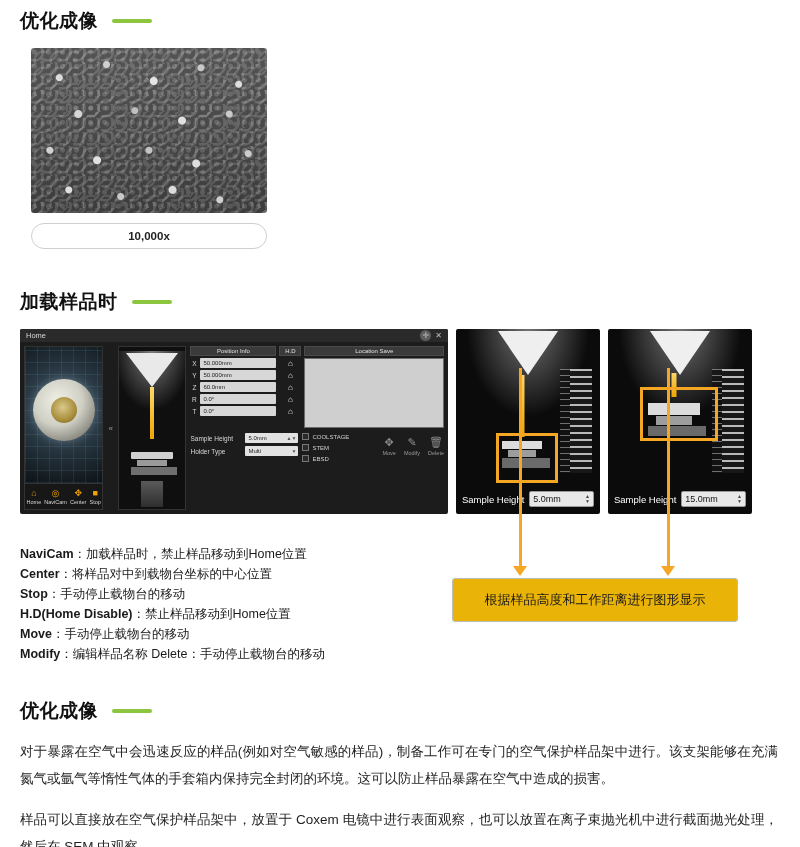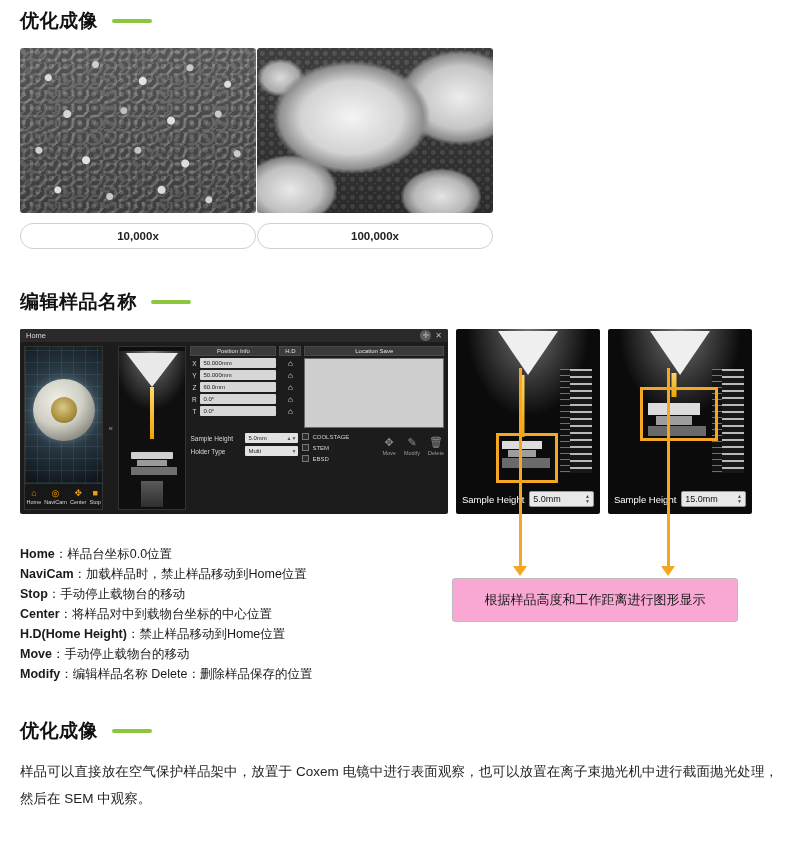--- a/index.html
+++ b/index.html
@@ -20,21 +20,21 @@
   .sec-head .title {
     font-size: 19px; font-weight: bold; color: #111; letter-spacing: .5px;
   }
   .sec-head .rule {
     width: 40px; height: 4px; background: #8cc63f; border-radius: 2px;
     display: inline-block;
   }
 
   
   #sec-imaging { padding-top: 8px; }
-  .img-row { display: flex; gap: 1px; padding: 0 20px; }
+  .img-row { display: flex; gap: 10px; padding: 0 31px; }
   .img-cell { width: 236px; }
   .sem-img {
     width: 236px; height: 165px; border-radius: 3px; overflow: hidden;
     position: relative; background: #4a4a4a;
   }
   .cap {
     margin-top: 10px; height: 26px; border: 1px solid #cfcfcf; border-radius: 13px;
     display: flex; align-items: center; justify-content: center;
     font-size: 11.5px; font-weight: bold; color: #222; background: #fff;
   }
@@ -286,21 +286,21 @@
   
   .arrow { position: absolute; }
   .arrow .shaft { width: 3px; background: #f5a623; margin: 0 auto; }
   .arrow .head {
     width: 0; height: 0; margin: 0 auto;
     border-left: 7px solid transparent; border-right: 7px solid transparent;
     border-top: 10px solid #f5a623;
   }
   .callout {
     position: absolute; left: 452px; top: 578px; width: 286px; height: 44px;
-    border: 1px solid #bdbdbd; border-radius: 3px; background: #f9a8d4;
+    border: 1px solid #bdbdbd; border-radius: 3px; background: #eab308;
     display: flex; align-items: center; justify-content: center;
     font-size: 13px; color: #1a1a1a;
   }
 
   
   .legend { padding: 14px 0 0 20px; }
   .legend li {
     list-style: none; font-size: 12.5px; line-height: 20px; color: #1a1a1a;
   }
   .legend .k { font-weight: bold; }
@@ -321,30 +321,26 @@
   <section id="sec-imaging">
     <div class="sec-head">
       <span class="title">优化成像</span>
       <span class="rule"></span>
     </div>
     <div class="img-row">
       <div class="img-cell">
         <div class="sem-img tex-a"></div>
         <div class="cap">10,000x</div>
       </div>
-      <div class="img-cell">
-        <div class="sem-img tex-c"></div>
-        <div class="cap">100,000x</div>
-      </div>
     </div>
   </section>
 
   <section id="sec-stage">
     <div class="sec-head">
-      <span class="title">编辑样品名称</span>
+      <span class="title">加载样品时</span>
       <span class="rule"></span>
     </div>
 
     <div class="stage-row">
 
       <div class="stage-app">
         <div class="app-title">
           <span>Home</span>
           <span class="app-win-btns">
             <span class="pin-dot">✛</span>
@@ -544,44 +540,42 @@
       <div class="shaft" style="height:198px;"></div>
       <div class="head"></div>
     </div>
 
     <div class="callout">
       <span>根据样品高度和工作距离进行图形显示</span>
     </div>
 
     <ul class="legend">
       <li>
-        <span class="k">Home</span><span>：样品台坐标0.0位置</span>
+        <span class="k">NaviCam</span><span>：加载样品时，禁止样品移动到Home位置</span>
       </li>
       <li>
-        <span class="k">NaviCam</span><span>：加载样品时，禁止样品移动到Home位置</span>
+        <span class="k">Center</span><span>：将样品对中到载物台坐标的中心位置</span>
       </li>
       <li>
         <span class="k">Stop</span><span>：手动停止载物台的移动</span>
       </li>
       <li>
-        <span class="k">Center</span><span>：将样品对中到载物台坐标的中心位置</span>
-      </li>
-      <li>
-        <span class="k">H.D(Home Height)</span><span>：禁止样品移动到Home位置</span>
+        <span class="k">H.D(Home Disable)</span><span>：禁止样品移动到Home位置</span>
       </li>
       <li>
         <span class="k">Move</span><span>：手动停止载物台的移动</span>
       </li>
       <li>
-        <span class="k">Modify</span><span>：编辑样品名称 Delete：删除样品保存的位置</span>
+        <span class="k">Modify</span><span>：编辑样品名称 Delete：手动停止载物台的移动</span>
       </li>
     </ul>
   </section>
 
   <section id="sec-large">
     <div class="sec-head">
       <span class="title">优化成像</span>
       <span class="rule"></span>
     </div>
+    <p class="para">对于暴露在空气中会迅速反应的样品(例如对空气敏感的样品)，制备工作可在专门的空气保护样品架中进行。该支架能够在充满 氮气或氩气等惰性气体的手套箱内保持完全封闭的环境。这可以防止样品暴露在空气中造成的损害。</p>
     <p class="para">样品可以直接放在空气保护样品架中，放置于 Coxem 电镜中进行表面观察，也可以放置在离子束抛光机中进行截面抛光处理，然后在 SEM 中观察。</p>
   </section>
 
 </div>
 
 </body></html>

